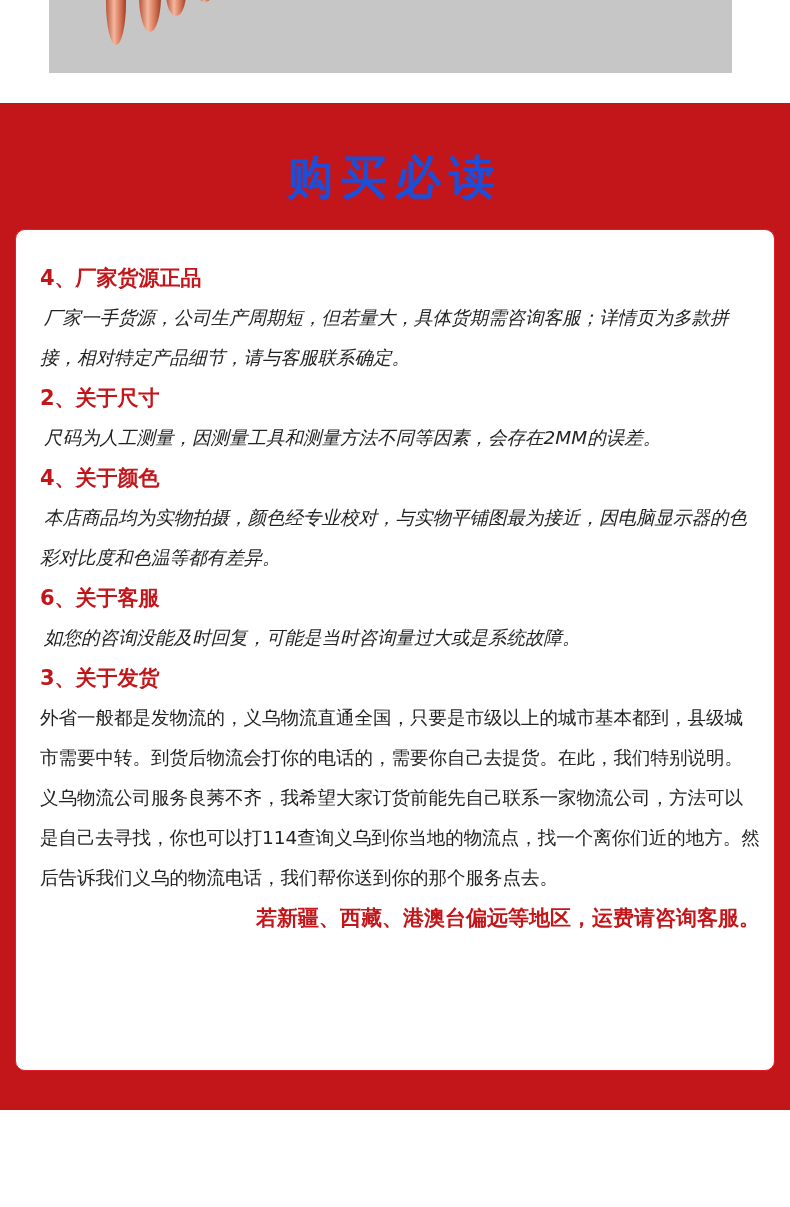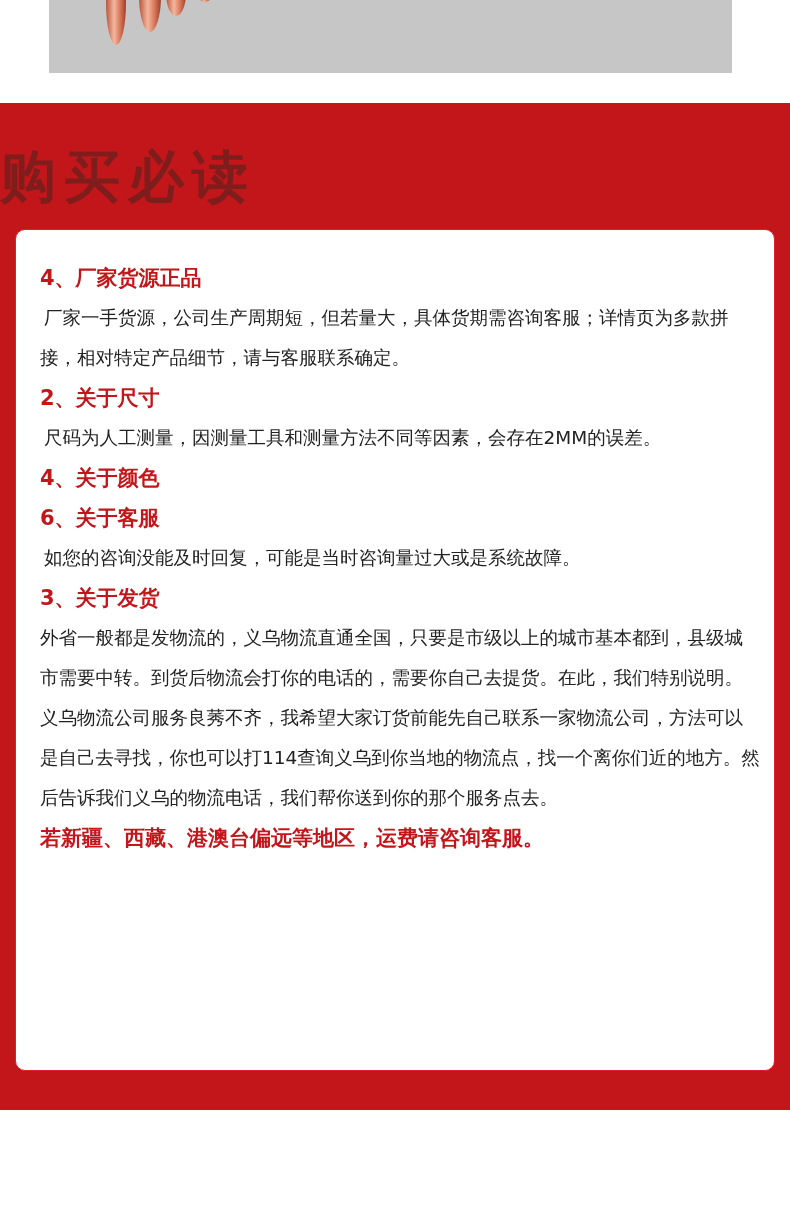--- a/index.html
+++ b/index.html
@@ -1,29 +1,29 @@
 <!DOCTYPE html>
 <html><head>
 <meta charset="utf-8">
 <style>
   html, body { margin:0; padding:0; }
   body { width:790px; height:1207px; background:#ffffff; position:relative; overflow:hidden;
          font-family:"DejaVu Sans", "Liberation Sans", sans-serif; }
   .product-image { position:absolute; left:49px; top:0; width:683px; height:73px; background:#c6c6c6; overflow:hidden; }
   .coil { position:absolute; border-radius:50%; background:linear-gradient(90deg,#b8553a,#f3b79e 40%,#d9785a 70%,#9c3f27); }
   .red-section { position:absolute; left:0; top:103px; width:790px; height:1007px; background:#c3161a; }
-  .title { position:absolute; left:0; top:137px; width:790px; color:#7f1d1d;
-           font-size:56px; font-weight:bold; letter-spacing:8px; line-height:80px; }
+  .title { position:absolute; left:0; top:137px; width:790px; text-align:center; color:#1d4ed8;
+           font-size:46px; font-weight:bold; letter-spacing:8px; line-height:80px; }
   .card { position:absolute; left:15px; top:229px; width:760px; height:842px; background:#ffffff;
           border-radius:10px; border:1px solid #e11e2a; box-sizing:border-box; }
   .content { position:absolute; left:40px; top:258px; width:720px; }
   .heading { color:#c3161a; font-weight:bold; font-size:21px; line-height:40px; height:40px; white-space:nowrap; }
   .para { color:#222222; font-size:18.5px; line-height:40px; }
-  .para.indent { text-indent:4px; }
-  .notice { color:#c3161a; font-weight:bold; font-size:21px; line-height:40px; white-space:nowrap; }
+  .para.indent { text-indent:4px;font-style:italic; }
+  .notice { color:#c3161a; font-weight:bold; font-size:21px; line-height:40px; white-space:nowrap;text-align:right; }
 </style>
 </head>
 <body>
 
 <div class="product-image">
   <div class="coil" style="left:57px; top:-40px; width:20px; height:85px;"></div>
   <div class="coil" style="left:90px; top:-40px; width:22px; height:72px;"></div>
   <div class="coil" style="left:117px; top:-30px; width:20px; height:46px;"></div>
   <div class="coil" style="left:150px; top:-10px; width:12px; height:12px;"></div>
 </div>
@@ -34,20 +34,21 @@
 <div class="card"></div>
 
 <div class="content">
   <div class="heading">4、厂家货源正品</div>
   <div class="para indent">厂家一手货源，公司生产周期短，但若量大，具体货期需咨询客服；详情页为多款拼接，相对特定产品细节，请与客服联系确定。</div>
 
   <div class="heading">2、关于尺寸</div>
   <div class="para indent">尺码为人工测量，因测量工具和测量方法不同等因素，会存在2MM的误差。</div>
 
   <div class="heading">4、关于颜色</div>
+  <div class="para indent">本店商品均为实物拍摄，颜色经专业校对，与实物平铺图最为接近，因电脑显示器的色彩对比度和色温等都有差异。</div>
 
   <div class="heading">6、关于客服</div>
   <div class="para indent">如您的咨询没能及时回复，可能是当时咨询量过大或是系统故障。</div>
 
 
   <div class="heading">3、关于发货</div>
   <div class="para">外省一般都是发物流的，义乌物流直通全国，只要是市级以上的城市基本都到，县级城市需要中转。到货后物流会打你的电话的，需要你自己去提货。在此，我们特别说明。义乌物流公司服务良莠不齐，我希望大家订货前能先自己联系一家物流公司，方法可以是自己去寻找，你也可以打114查询义乌到你当地的物流点，找一个离你们近的地方。然后告诉我们义乌的物流电话，我们帮你送到你的那个服务点去。</div>
 
   <div class="notice">若新疆、西藏、港澳台偏远等地区，运费请咨询客服。</div>
 </div>

